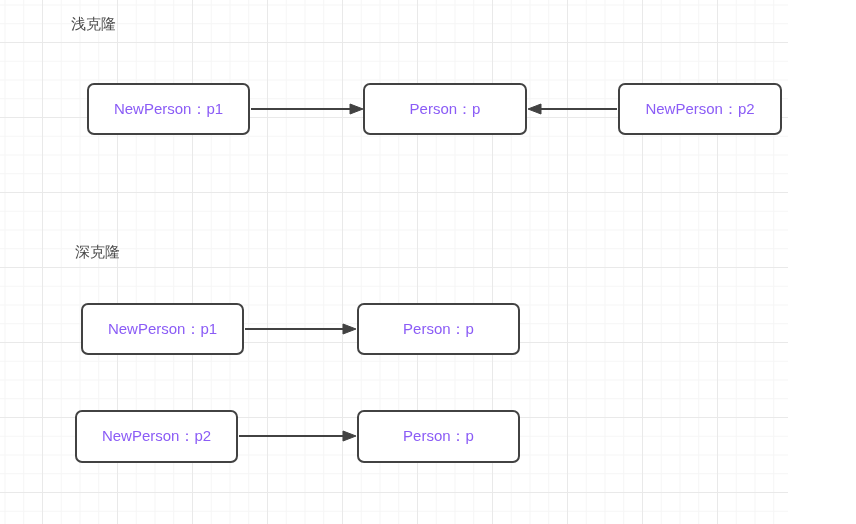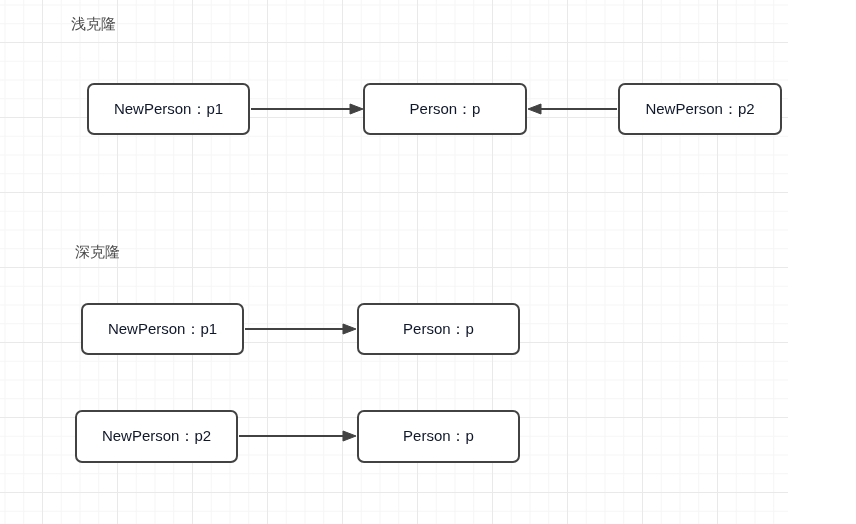--- a/index.html
+++ b/index.html
@@ -32,21 +32,21 @@
   .node {
     position: absolute;
     box-sizing: border-box;
     background: #ffffff;
     border: 2px solid #424242;
     border-radius: 7px;
     display: flex;
     align-items: center;
     justify-content: center;
     font-size: 15px;
-    color: #0f172a;
+    color: #8b5cf6;
     white-space: nowrap;
   }
 
   .edges {
     position: absolute;
     left: 0; top: 0;
     width: 856px; height: 524px;
     pointer-events: none;
   }
   .edges line { stroke: #424242; stroke-width: 2; }

